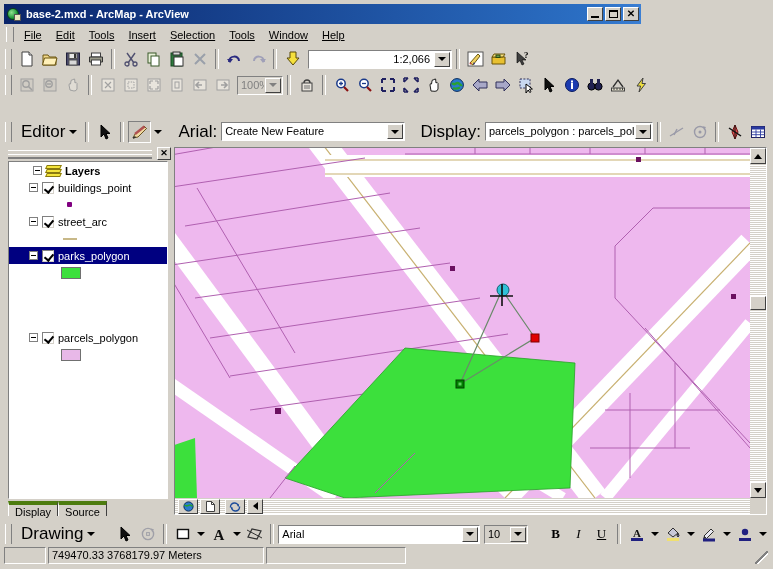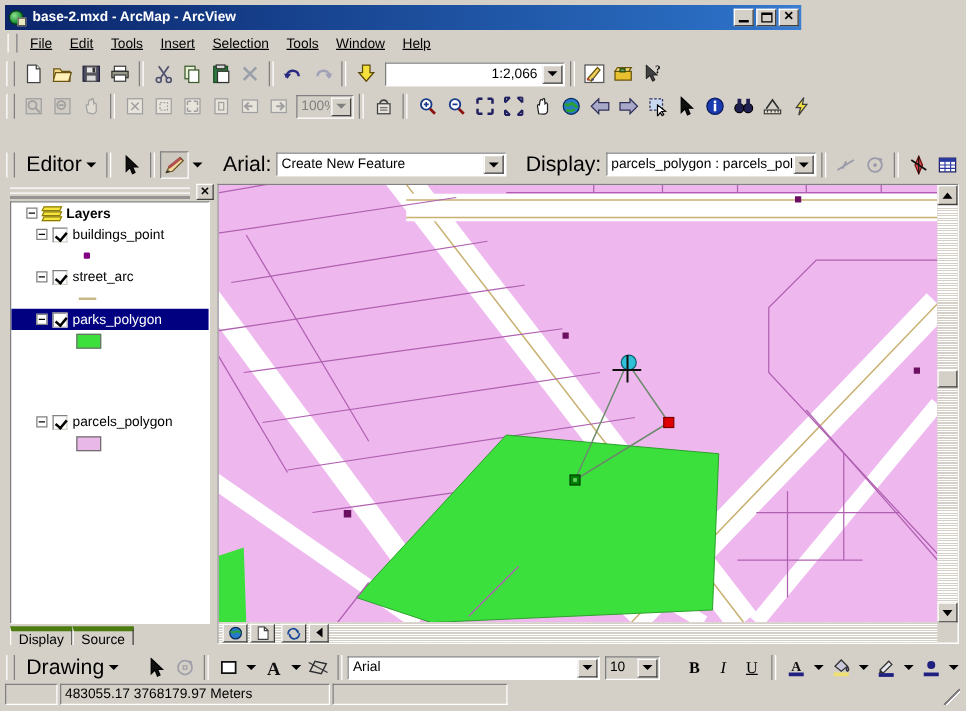--- a/index.html
+++ b/index.html
@@ -598,21 +598,21 @@
 
     <div class="toc">
       <div class="toc-head">
         <div class="toc-grip"></div>
         <div class="toc-close">
           <span>✕</span>
         </div>
       </div>
       <div class="toc-body">
 
-        <div class="tocline" style="padding-left:12px;">
+        <div class="tocline" style="padding-left:24px;">
           <div class="expbox"></div>
           <div class="layers-icon">
             <span style="top:0;"></span>
               <span style="top:4px;"></span>
               <span style="top:8px;"></span>
           </div>
           <div class="toclabel" style="font-weight:bold;">Layers</div>
         </div>
 
         <div class="tocline" style="padding-left:20px;">
@@ -893,18 +893,18 @@
           <rect x="2" y="12" width="12" height="3" fill="#202080"></rect>
         </svg>
     </div>
     <div class="dropcaret">
         <div class="caret"></div>
       </div>
   </div>
 
   <div class="statusbar">
     <div class="spanel" style="width:42px;"></div>
-    <div class="spanel" style="width:216px;">483055.17  3768179.97 Meters</div>
+    <div class="spanel" style="width:216px;">749470.33  3768179.97 Meters</div>
     <div class="spanel" style="width:140px;margin-right:16px;"></div>
     <div class="grip-res"></div>
   </div>
 
 </div>
 
 </body></html>

